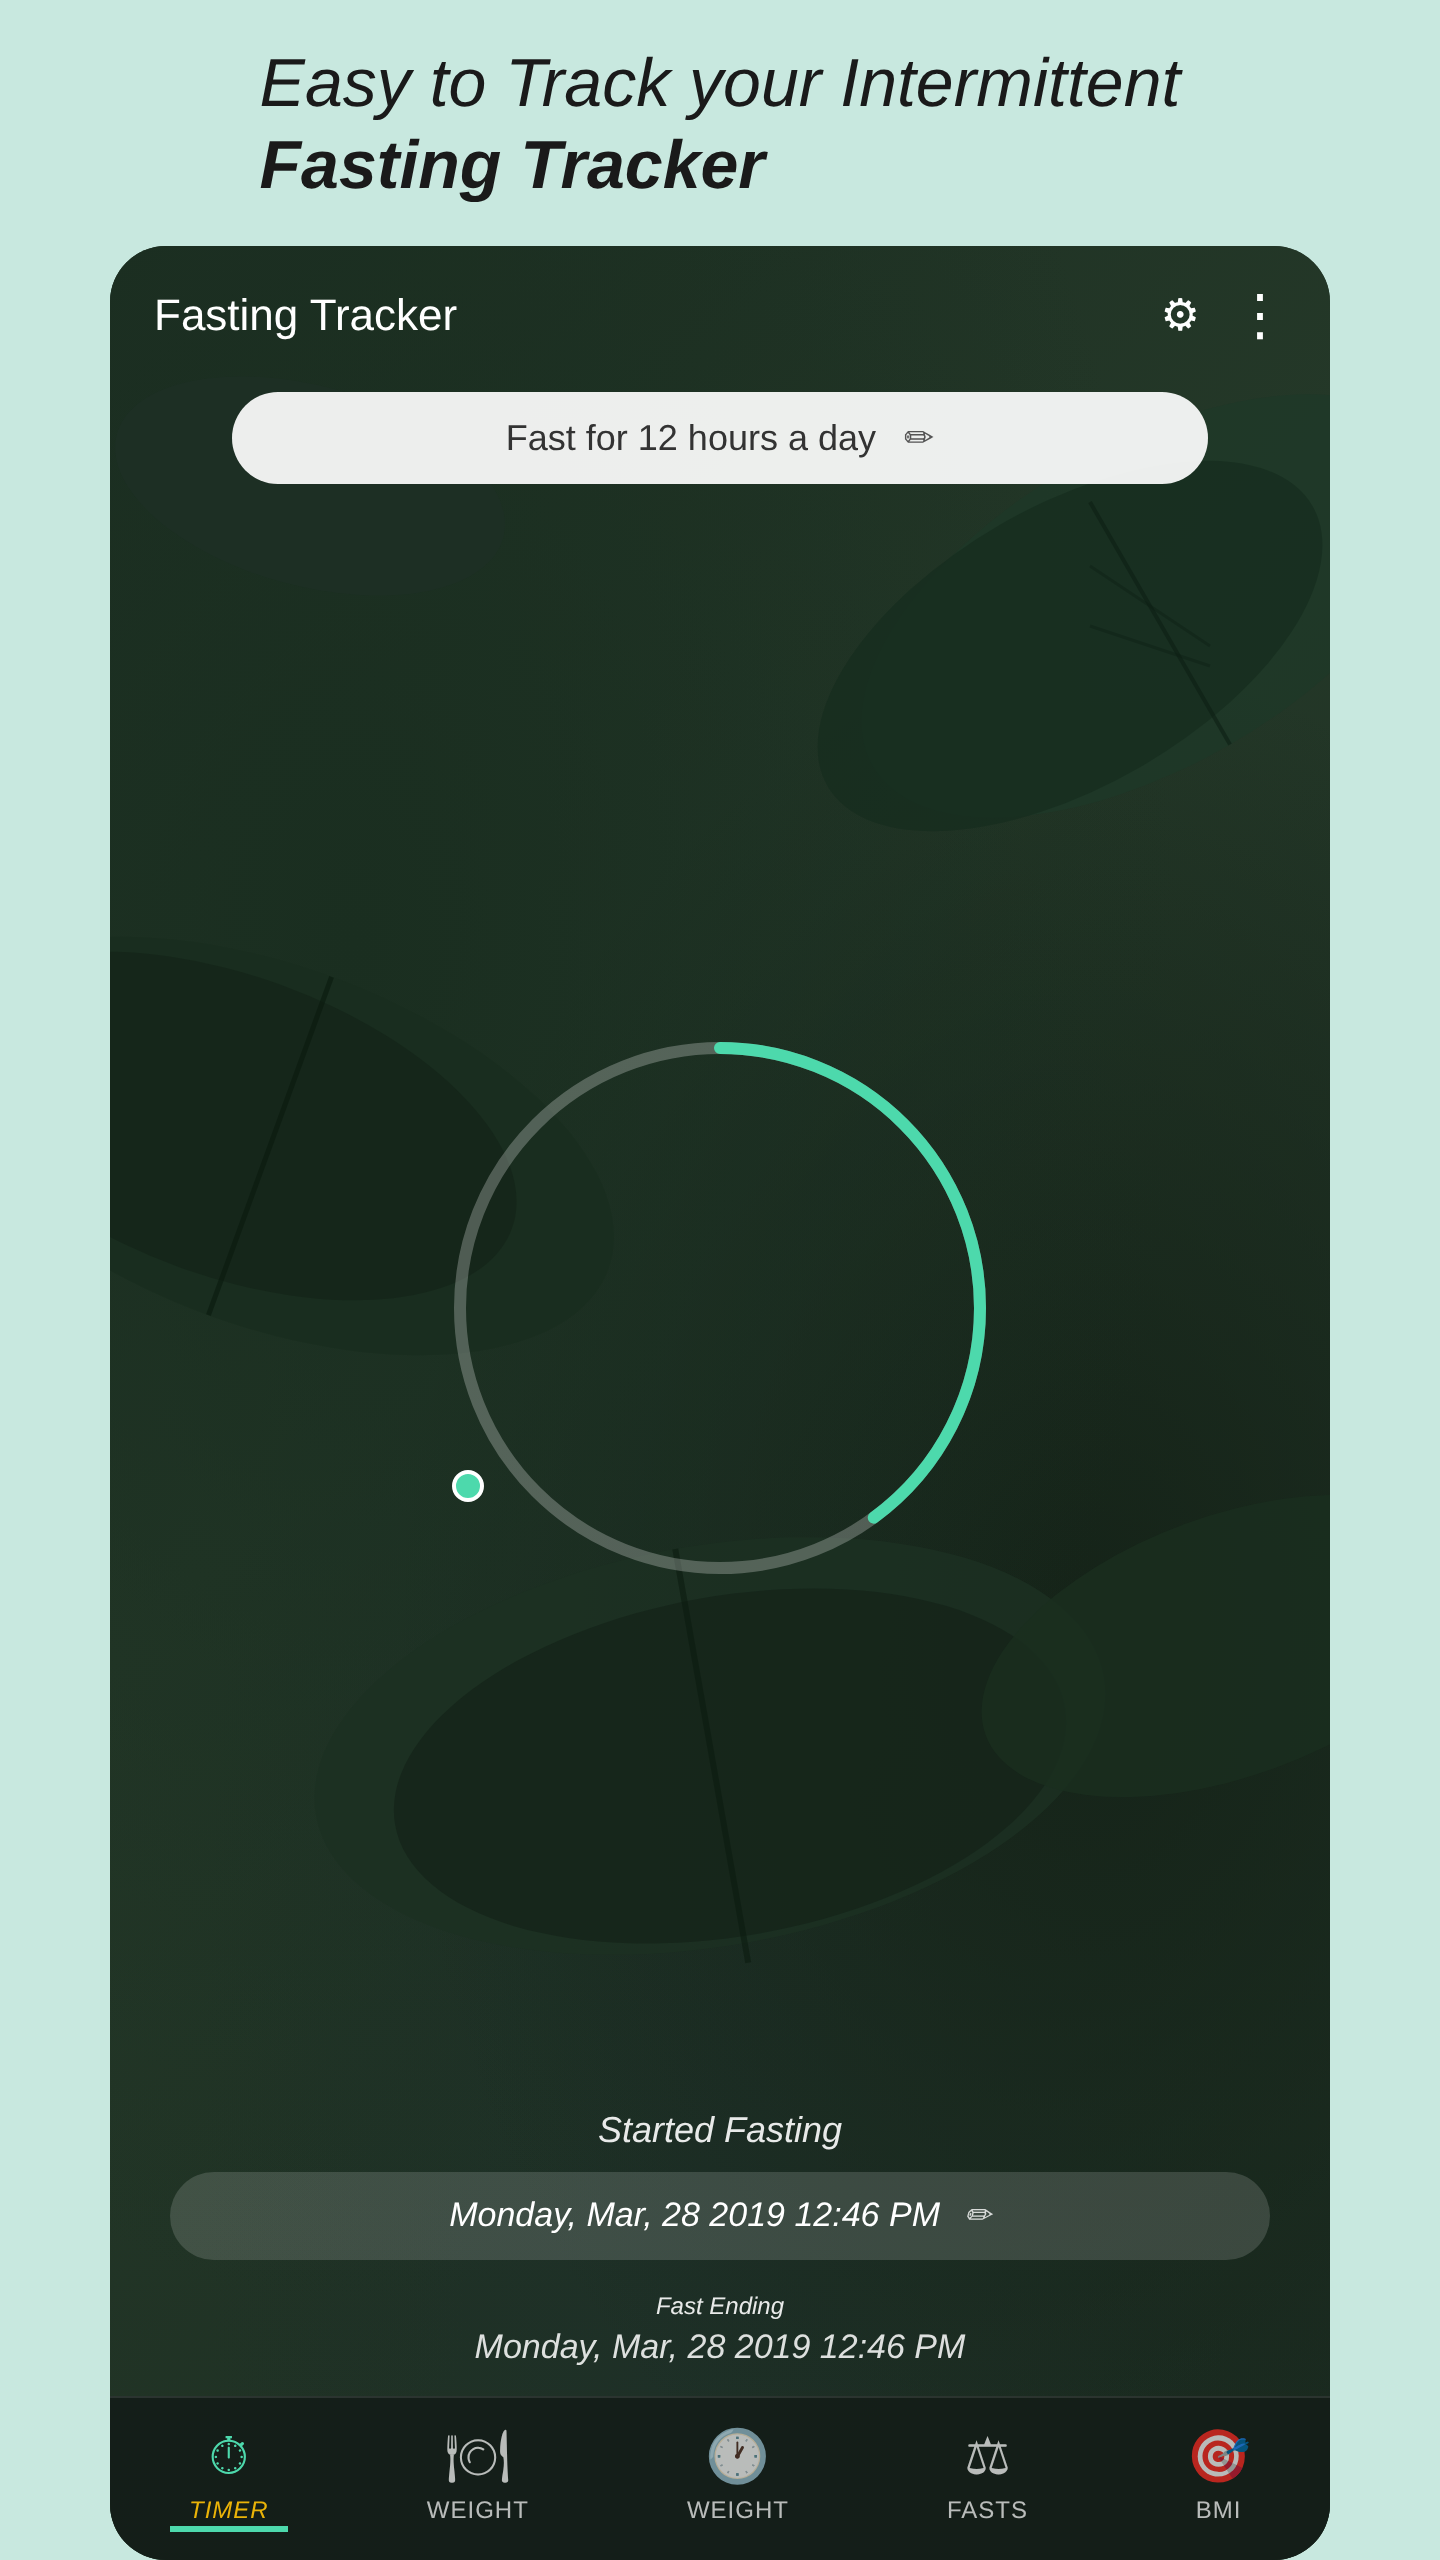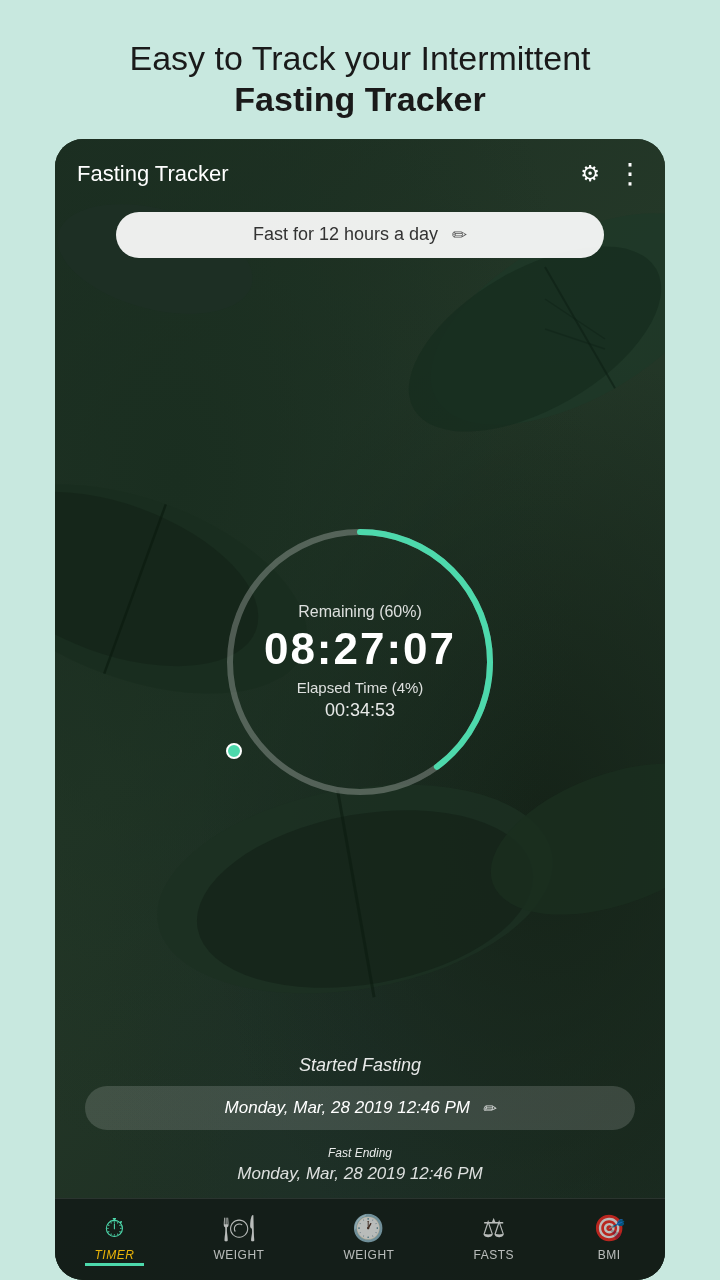--- a/index.html
+++ b/index.html
@@ -8,23 +8,23 @@
       height: 1280px;
       background-color: #c8e8df;
       font-family: 'Arial', sans-serif;
       overflow: hidden;
       display: flex;
       flex-direction: column;
       align-items: center;
     }
 
     .top-text {
-      text-align: center;
-      padding: 36px 60px 20px;
+      padding: 20px 60px 20px;
       color: #1a1a1a;
+      font-style: italic;
     }
     .top-text .light-line {
       font-size: 34px;
       font-weight: 400;
       line-height: 1.3;
     }
     .top-text .bold-line {
       font-size: 34px;
       font-weight: 800;
     }
@@ -83,20 +83,21 @@
       cursor: pointer;
     }
 
     
     .fast-plan-pill {
       margin: 12px auto 20px;
       background: rgba(255,255,255,0.92);
       border-radius: 30px;
       padding: 12px 28px;
       display: flex;
+      align-items: center;
       gap: 14px;
       width: 80%;
       justify-content: center;
       cursor: pointer;
     }
     .fast-plan-text {
       font-size: 18px;
       color: #333;
       font-weight: 400;
     }
@@ -345,26 +346,20 @@
       <span class="pencil-icon">✏</span>
     </div>
 
     <div class="timer-area">
       <div class="circle-container">
         <svg class="circle-svg" viewBox="0 0 280 280">
           <circle class="circle-track" cx="140" cy="140" r="130"></circle>
           <circle class="circle-progress" cx="140" cy="140" r="130" style="stroke-dashoffset: 490;"></circle>
         </svg>
         <div class="circle-dot"></div>
-        <div class="timer-inner">
-          <div class="remaining-label">Remaining (60%)</div>
-          <div class="main-timer">08:27:07</div>
-          <div class="elapsed-label">Elapsed Time (4%)</div>
-          <div class="elapsed-time">00:34:53</div>
-        </div>
       </div>
     </div>
 
 
     <div class="fasting-info">
       <div class="started-label">Started Fasting</div>
       <div class="date-pill">
         <span class="date-text">Monday, Mar, 28 2019  12:46 PM</span>
         <span style="color:rgba(255,255,255,0.8);font-size:16px;">✏</span>
       </div>

